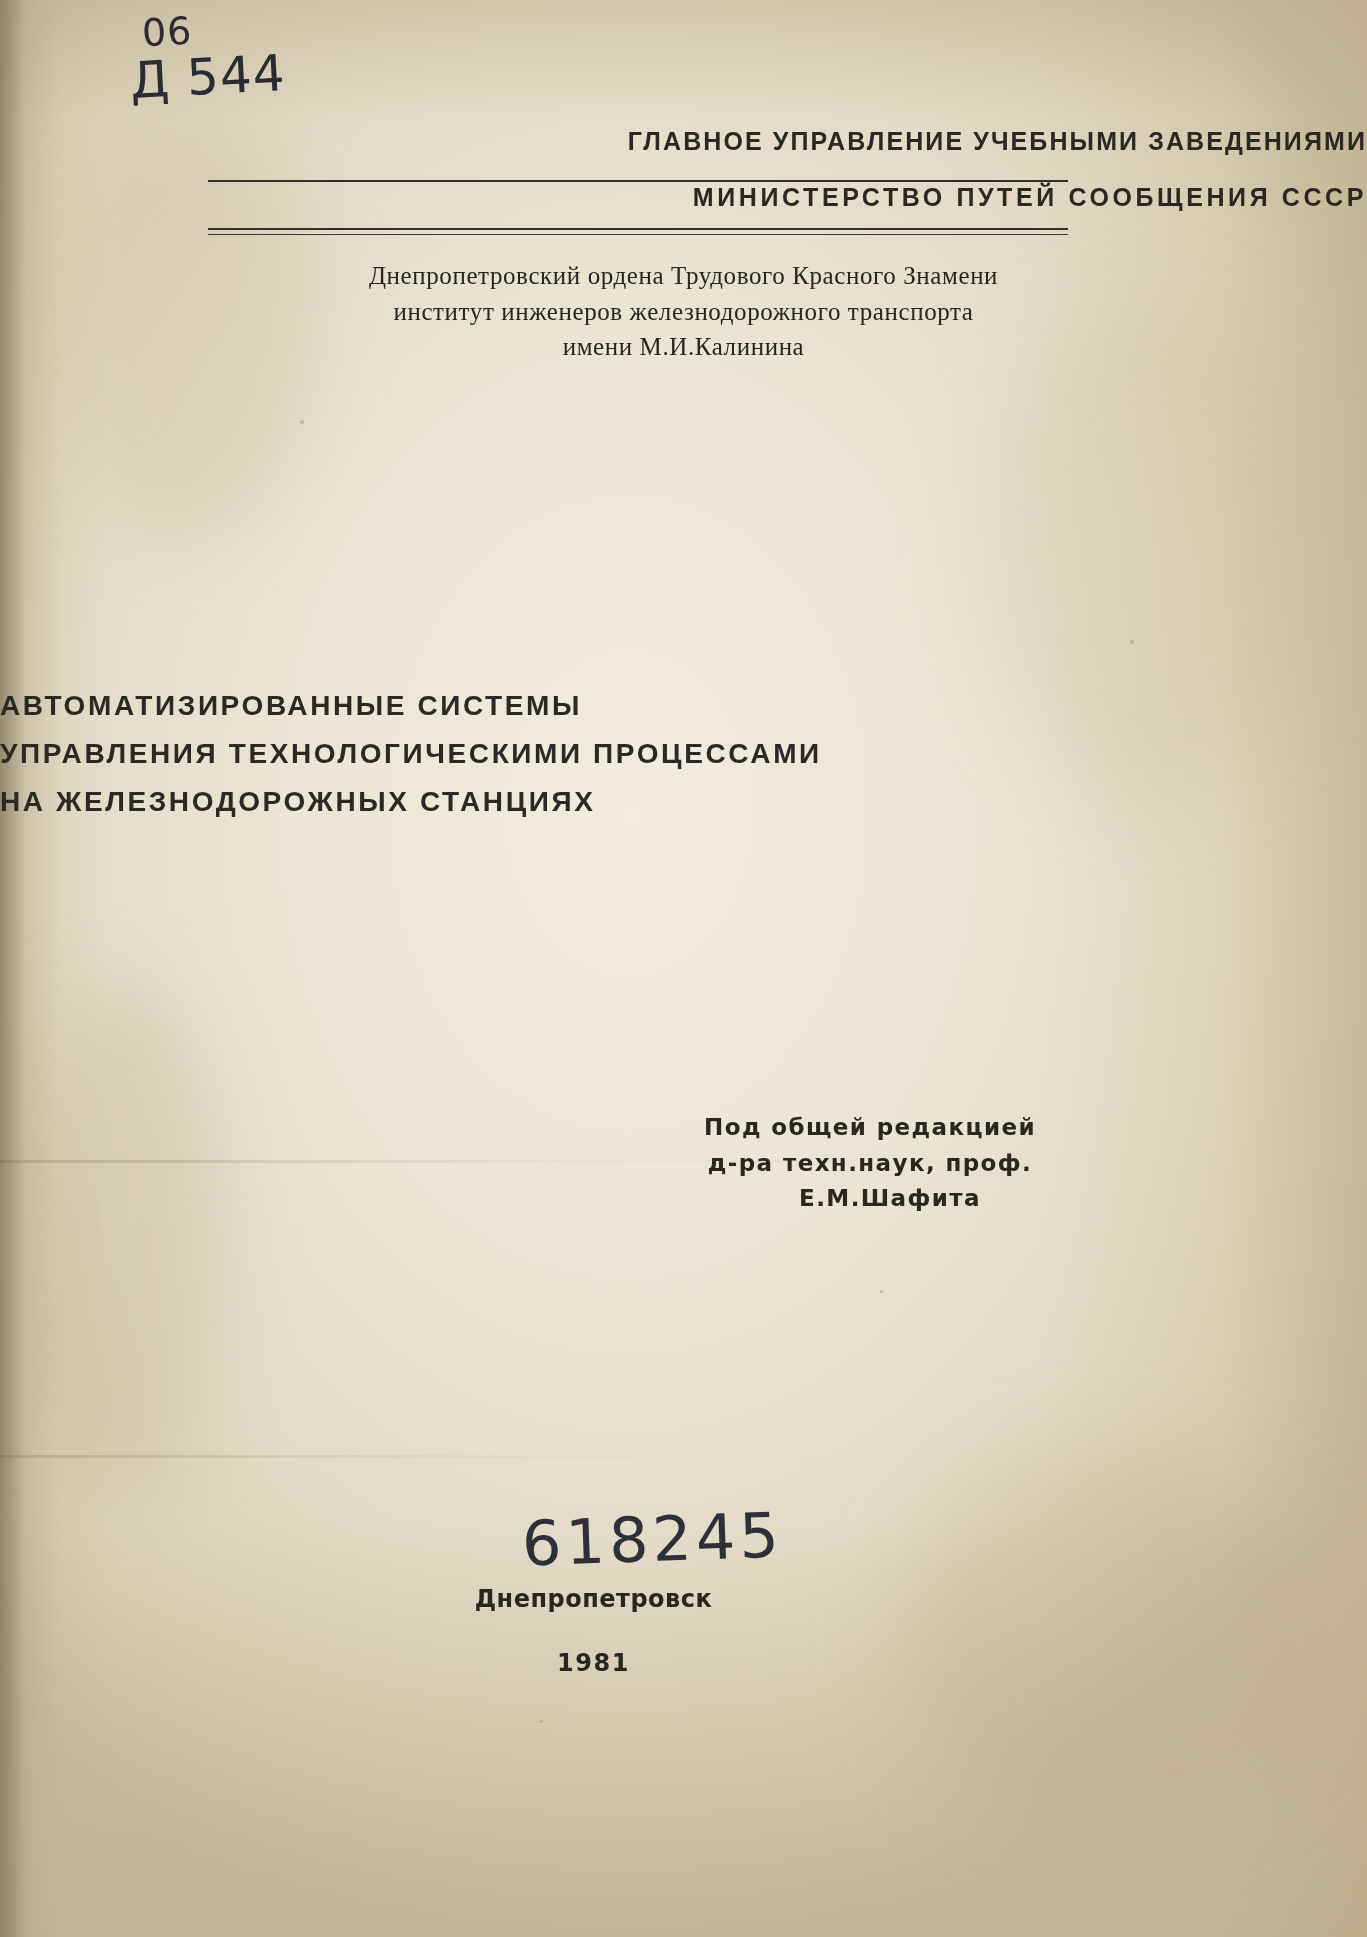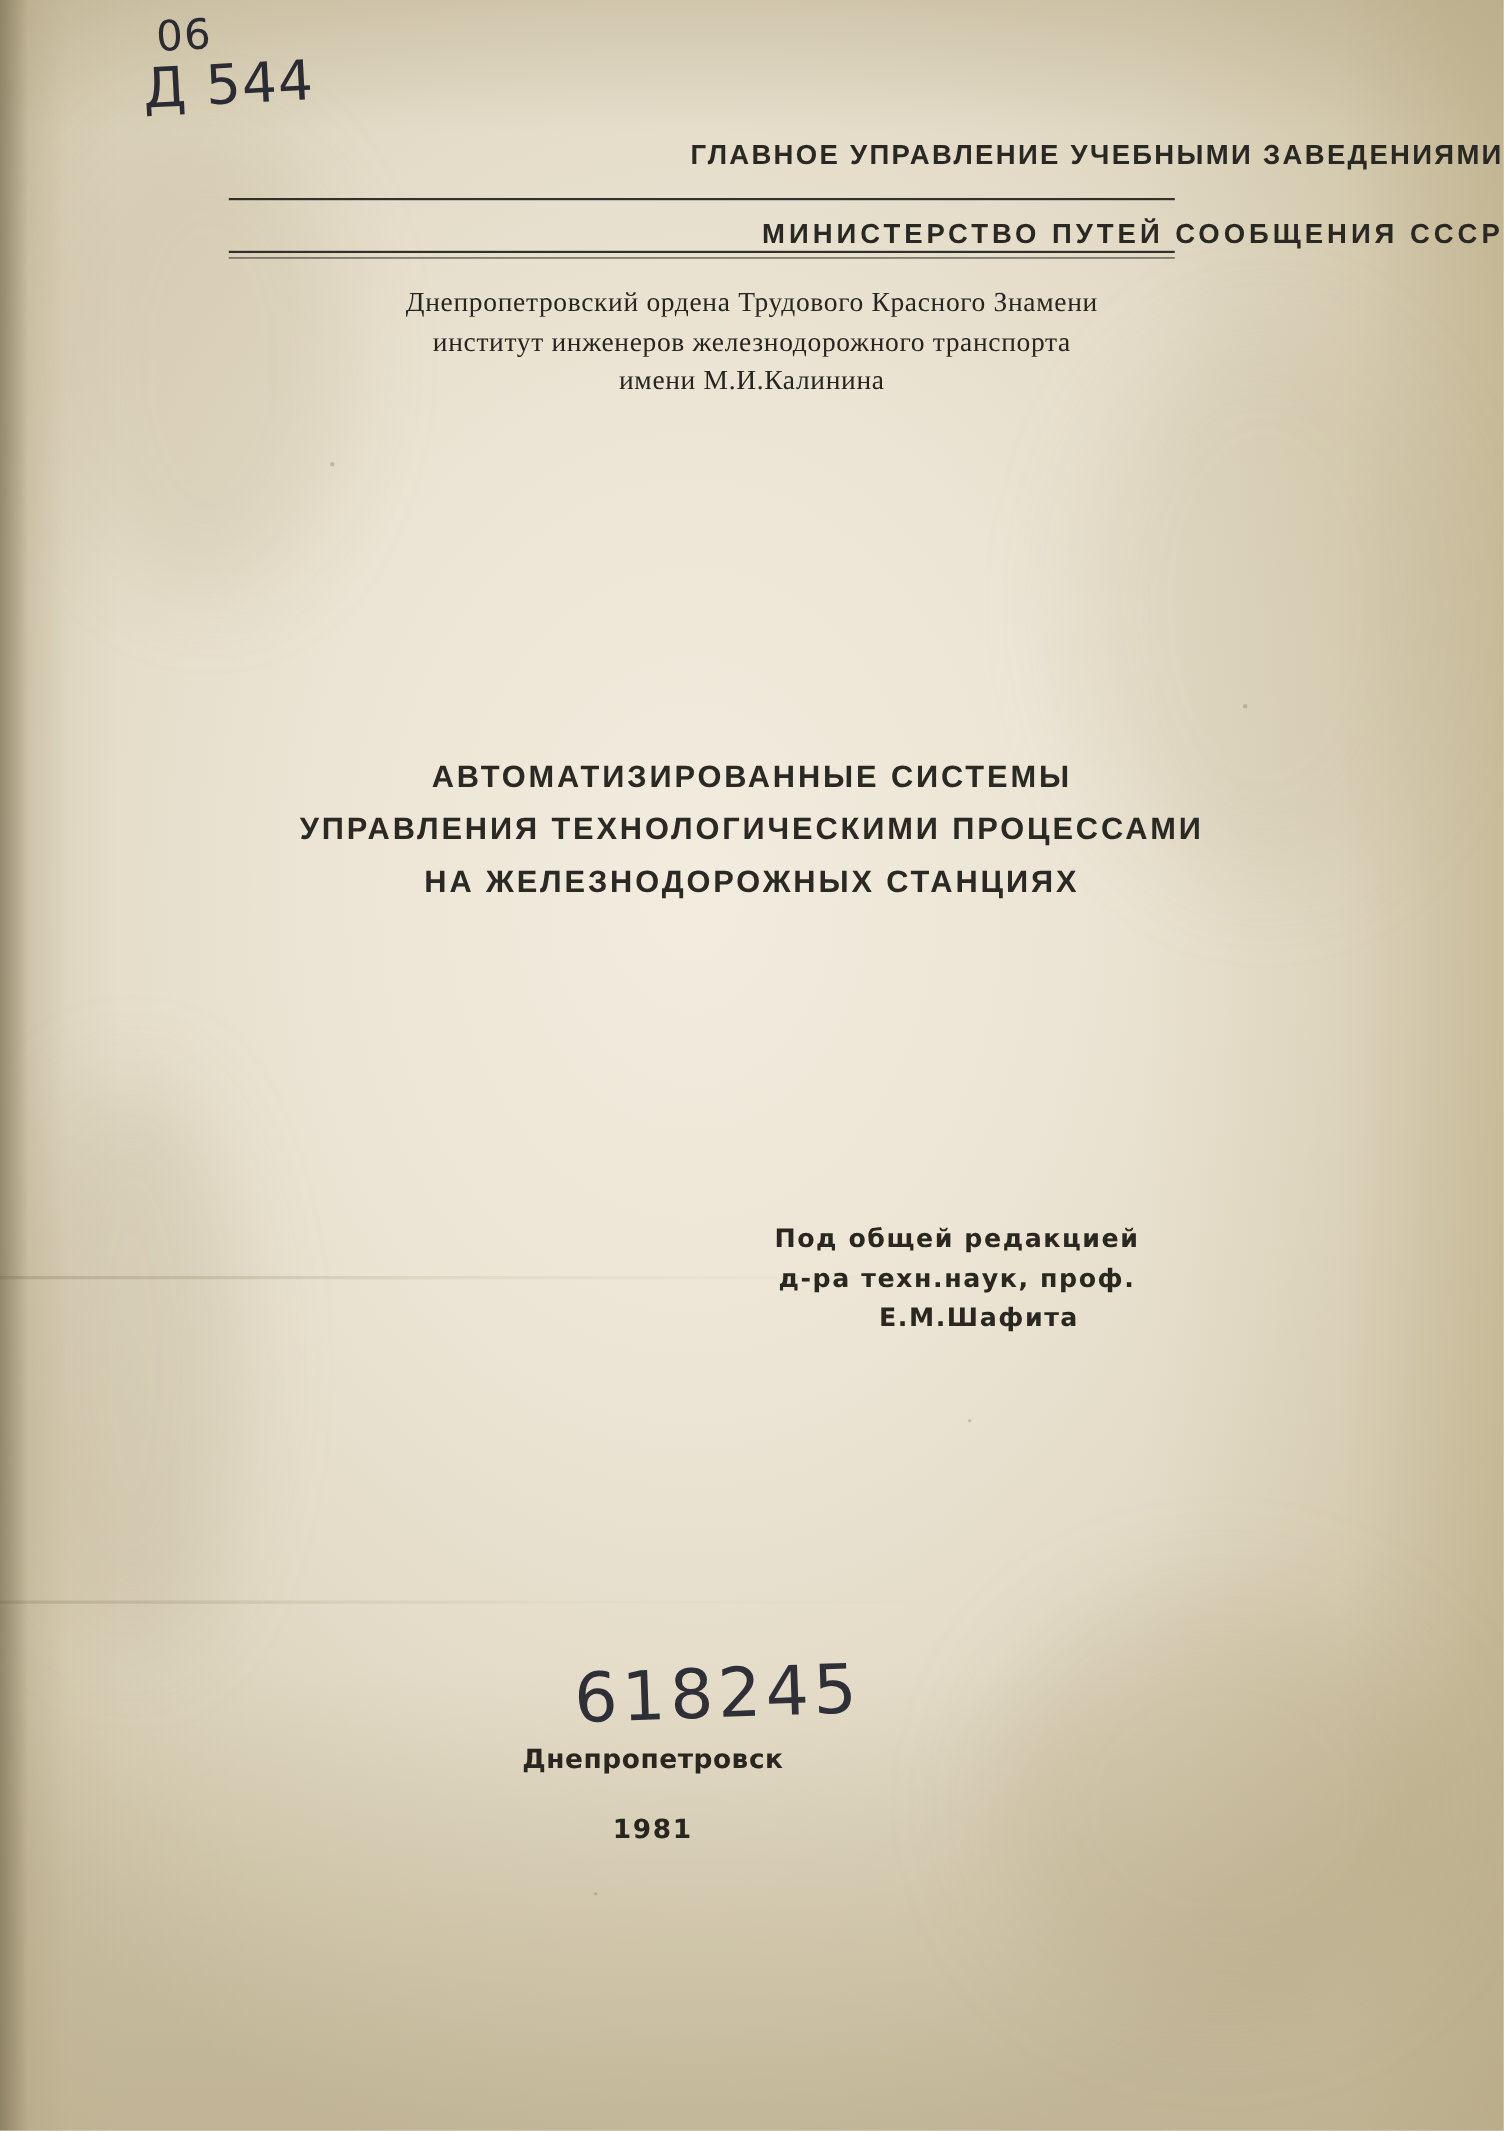--- a/index.html
+++ b/index.html
@@ -104,21 +104,21 @@
     text-align: right;
   }
   .org-line {
     font-size: 25px;
     letter-spacing: 2.1px;
     color: #2a2822;
     font-weight: 600;
     line-height: 1.1;
   }
   .org-line2 {
-    margin-top: 44px;
+    margin-top: 28px;
     font-size: 25px;
     letter-spacing: 3.6px;
   }
   .rule-wrap {
     position: absolute;
     left: 208px; top: 180px;
     width: 860px;
   }
   .rule {
     height: 2px;
@@ -145,21 +145,20 @@
     line-height: 1.42;
     letter-spacing: 0.6px;
     text-align: center;
   }
 
   
   .title {
     position: absolute;
     left: 0; top: 682px;
     width: 1367px;
-    text-align: center;
     color: #2b2924;
   }
   .title div {
     font-size: 28px;
     letter-spacing: 2.6px;
     line-height: 1.72;
     font-weight: 600;
   }
 
   .subtitle {

